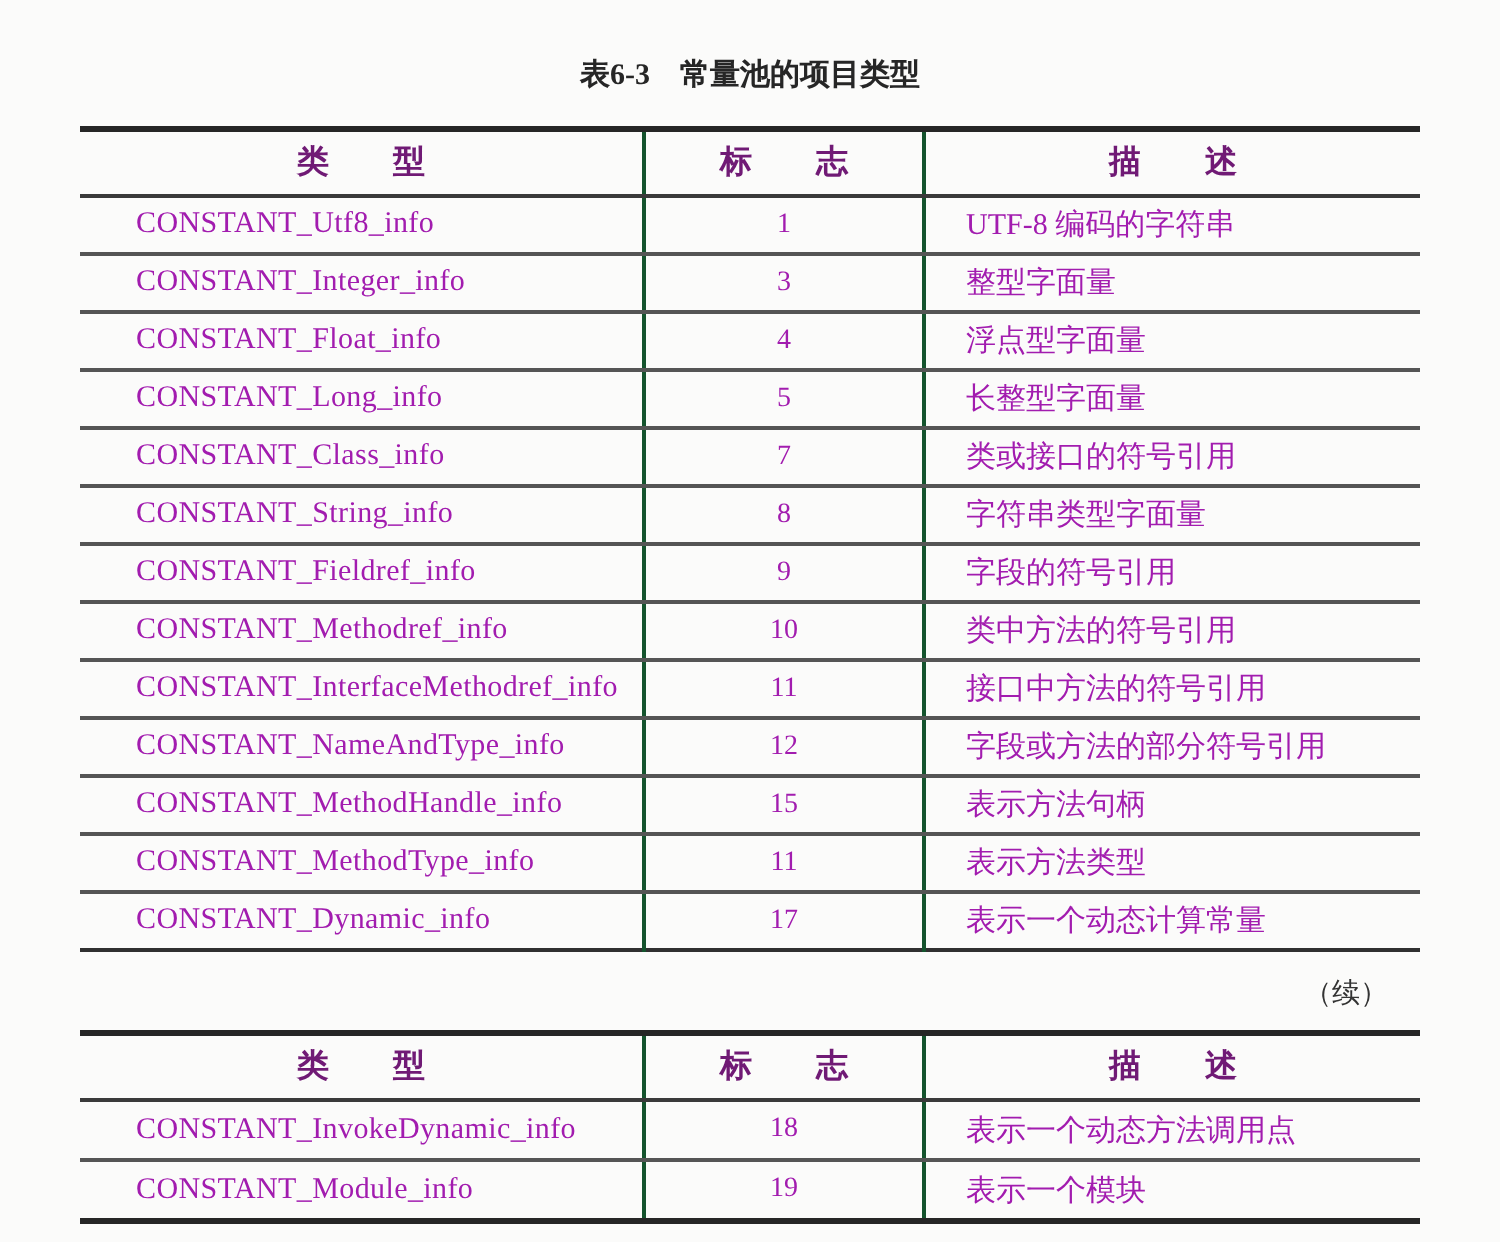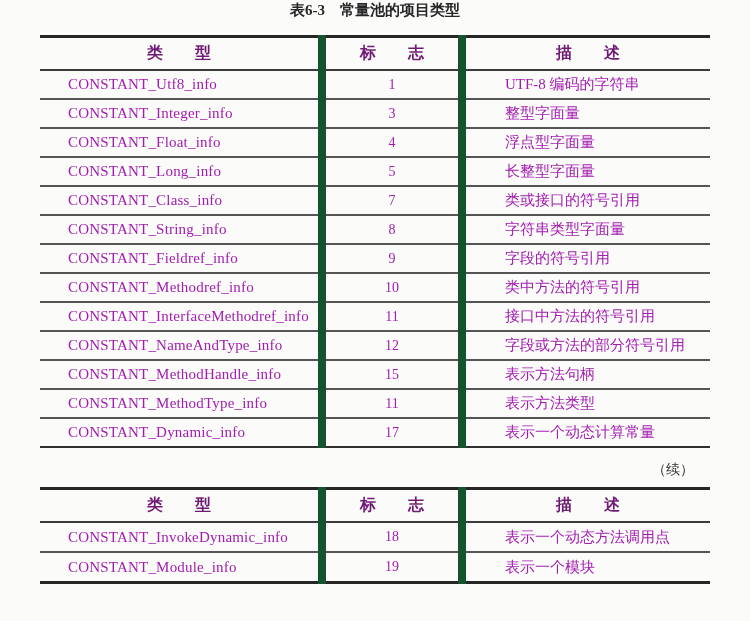--- a/index.html
+++ b/index.html
@@ -12,21 +12,21 @@
     background: #fbfbfa;
     font-family: "Liberation Serif", "DejaVu Serif", serif;
     color: #2e2e2e;
     overflow: hidden;
   }
   .page {
     width: 670px;
     margin: 0 auto;
   }
   .caption {
-    padding-top: 0;
+    padding-top: 28px;
     height: 20px;
     line-height: 20px;
     text-align: center;
     font-size: 15px;
     font-weight: bold;
     color: #262626;
     white-space: pre;
   }
   table {
     width: 670px;
@@ -59,32 +59,32 @@
     height: 25px;
     font-size: 15px;
     border-bottom: 2px solid #555555;
     color: #a21caf;
     white-space: nowrap;
     overflow: hidden;
   }
   table.t2 td { height: 26px; }
   tr:last-child td { border-bottom: none; }
   th + th, td + td {
-    border-left: 8px solid #14532d;
+    border-left: 2px solid #14532d;
   }
   td.type {
     padding-left: 28px;
     letter-spacing: 0.2px;
   }
   td.tag {
     text-align: center;
     font-size: 14px;
   }
   td.desc {
-    padding-left: 39px;
+    padding-left: 20px;
   }
   .continued {
     margin-top: 13px;
     height: 18px;
     line-height: 18px;
     text-align: right;
     padding-right: 16px;
     font-size: 14px;
     color: #333333;
   }

